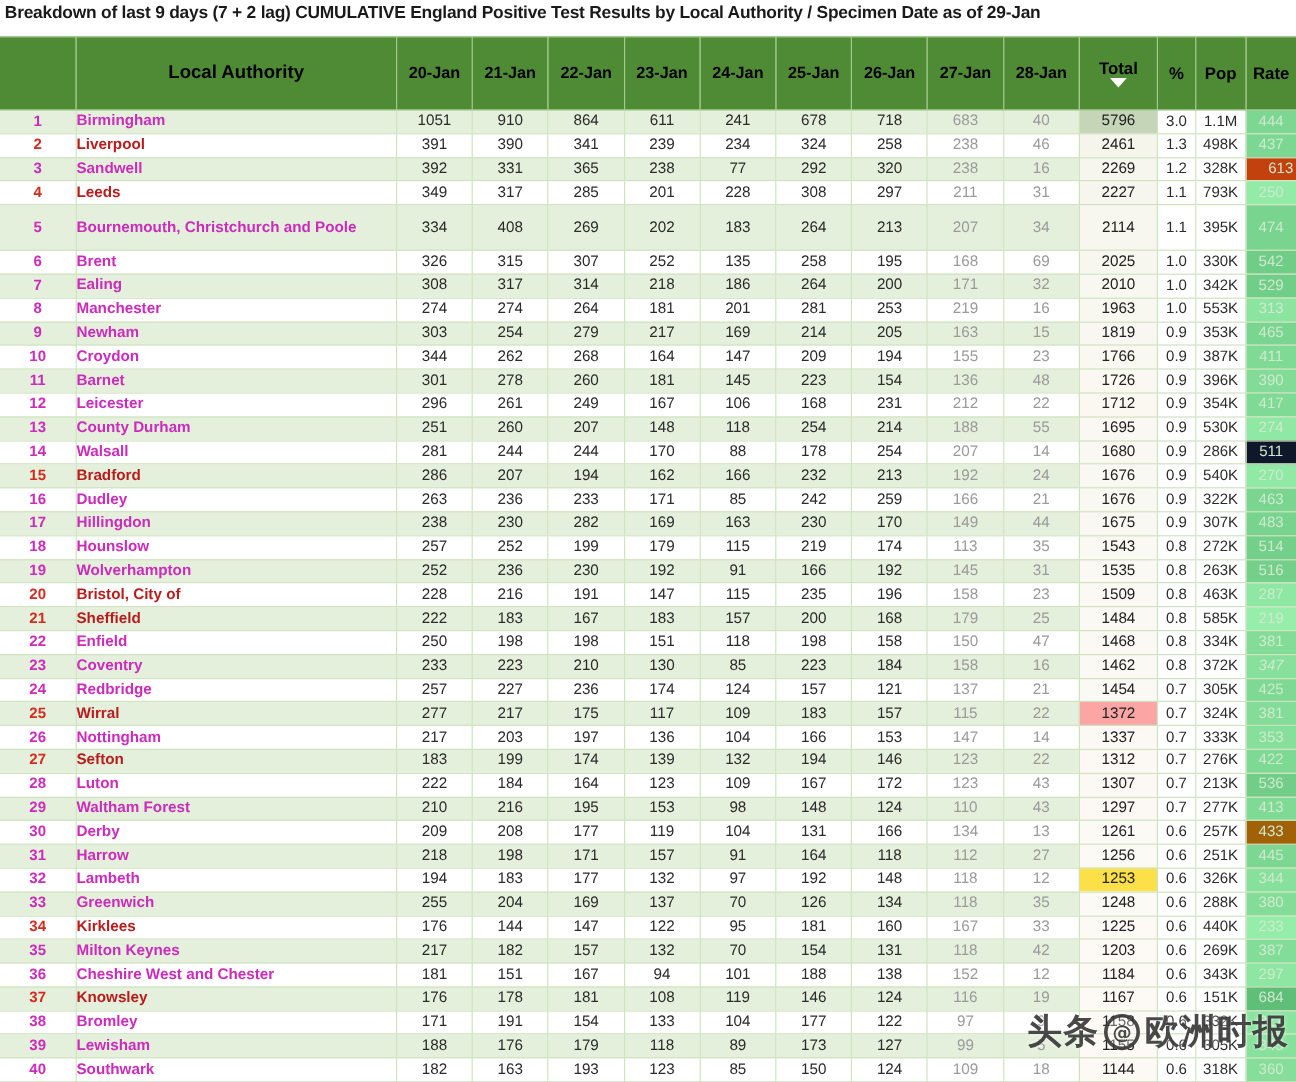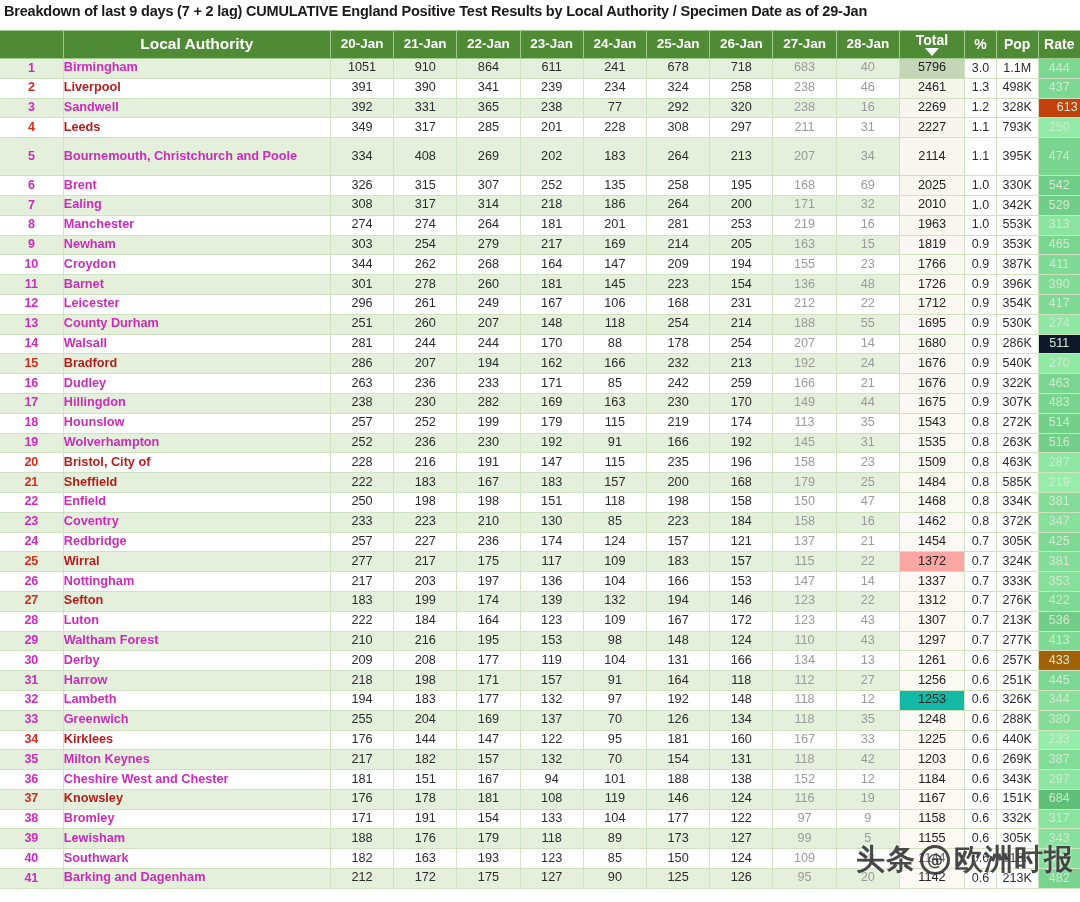--- a/index.html
+++ b/index.html
@@ -38,26 +38,26 @@
   col.c-la    { width: 262px; }
   col.c-day   { width: 62px; }
   col.c-total { width: 64px; }
   col.c-pct   { width: 31px; }
   col.c-pop   { width: 41px; }
   col.c-rate  { width: 41px; }
 
   
   thead th {
     background: #4F8B35;
-    color: #ffffff;
+    color: #000000;
     font-weight: bold;
     font-size: 14px;
     text-align: center;
     vertical-align: middle;
-    height: 28px;
+    height: 61px;
     border: 1px solid #9ec98a;
     line-height: 1.06;
     margin-left: 10px;
   }
   thead th.h-rank { border-left: none; }
   thead th.h-la   { font-size: 15.5px; }
   thead th.h-day  { font-size: 13.5px; }
   thead th.h-pct  { font-size: 14px; }
   thead th.h-rate { border-right: none; }
   .sort-caret {
@@ -583,21 +583,21 @@
           <td class="num">210</td>
           <td class="num">130</td>
           <td class="num">85</td>
           <td class="num">223</td>
           <td class="num">184</td>
           <td class="num lag">158</td>
           <td class="num lag">16</td>
           <td class="total" style="background: rgb(251, 249, 243);">1462</td>
           <td class="pct">0.8</td>
           <td class="pop">372K</td>
-          <td class="rate" style="background: rgb(135, 225, 156);">347</td>
+          <td class="rate" style="background: rgb(135, 225, 156); font-style: italic;">347</td>
         </tr>
         <tr class="plain">
           <td class="rank rk-magenta">24</td>
           <td class="la nm-magenta">Redbridge</td>
           <td class="num">257</td>
           <td class="num">227</td>
           <td class="num">236</td>
           <td class="num">174</td>
           <td class="num">124</td>
           <td class="num">157</td>
@@ -733,21 +733,21 @@
           <td class="la nm-magenta">Lambeth</td>
           <td class="num">194</td>
           <td class="num">183</td>
           <td class="num">177</td>
           <td class="num">132</td>
           <td class="num">97</td>
           <td class="num">192</td>
           <td class="num">148</td>
           <td class="num lag">118</td>
           <td class="num lag">12</td>
-          <td class="total" style="background: #14b8a6; text-align: center;">1253</td>
+          <td class="total" style="background: #fde047; text-align: center;">1253</td>
           <td class="pct">0.6</td>
           <td class="pop">326K</td>
           <td class="rate" style="background: rgb(135, 225, 157);">344</td>
         </tr>
         <tr class="alt">
           <td class="rank rk-magenta">33</td>
           <td class="la nm-magenta">Greenwich</td>
           <td class="num">255</td>
           <td class="num">204</td>
           <td class="num">169</td>

